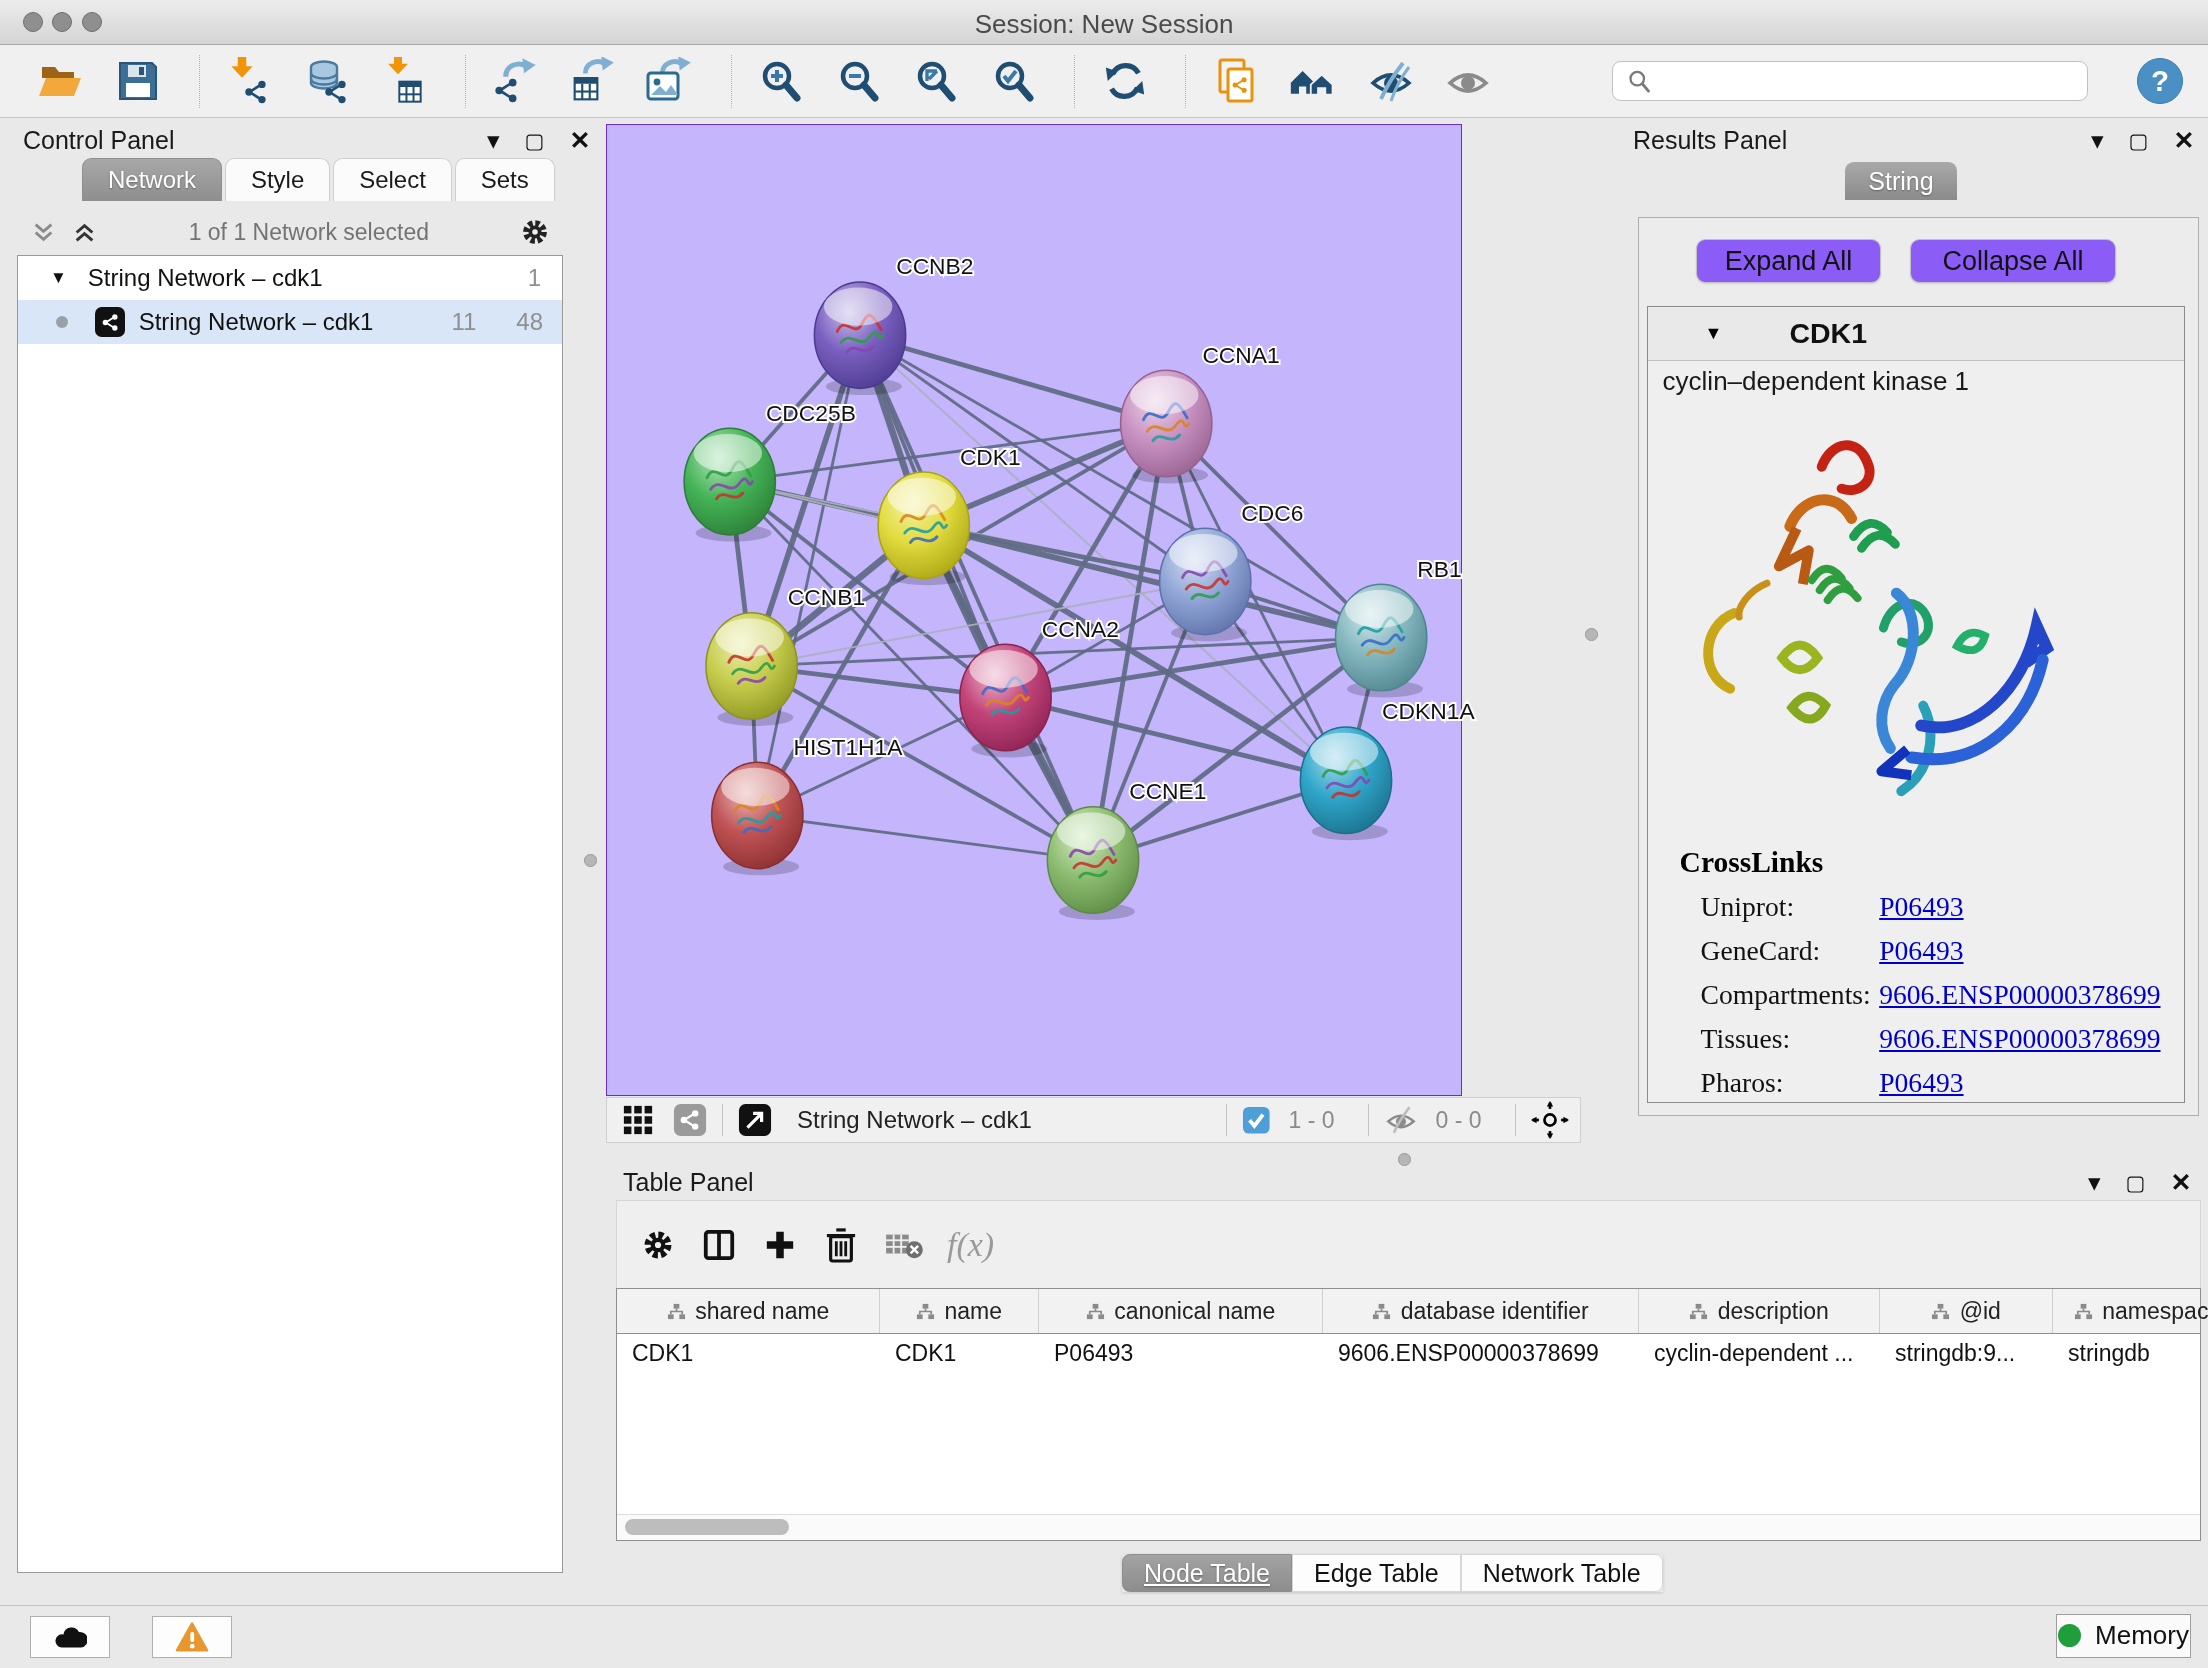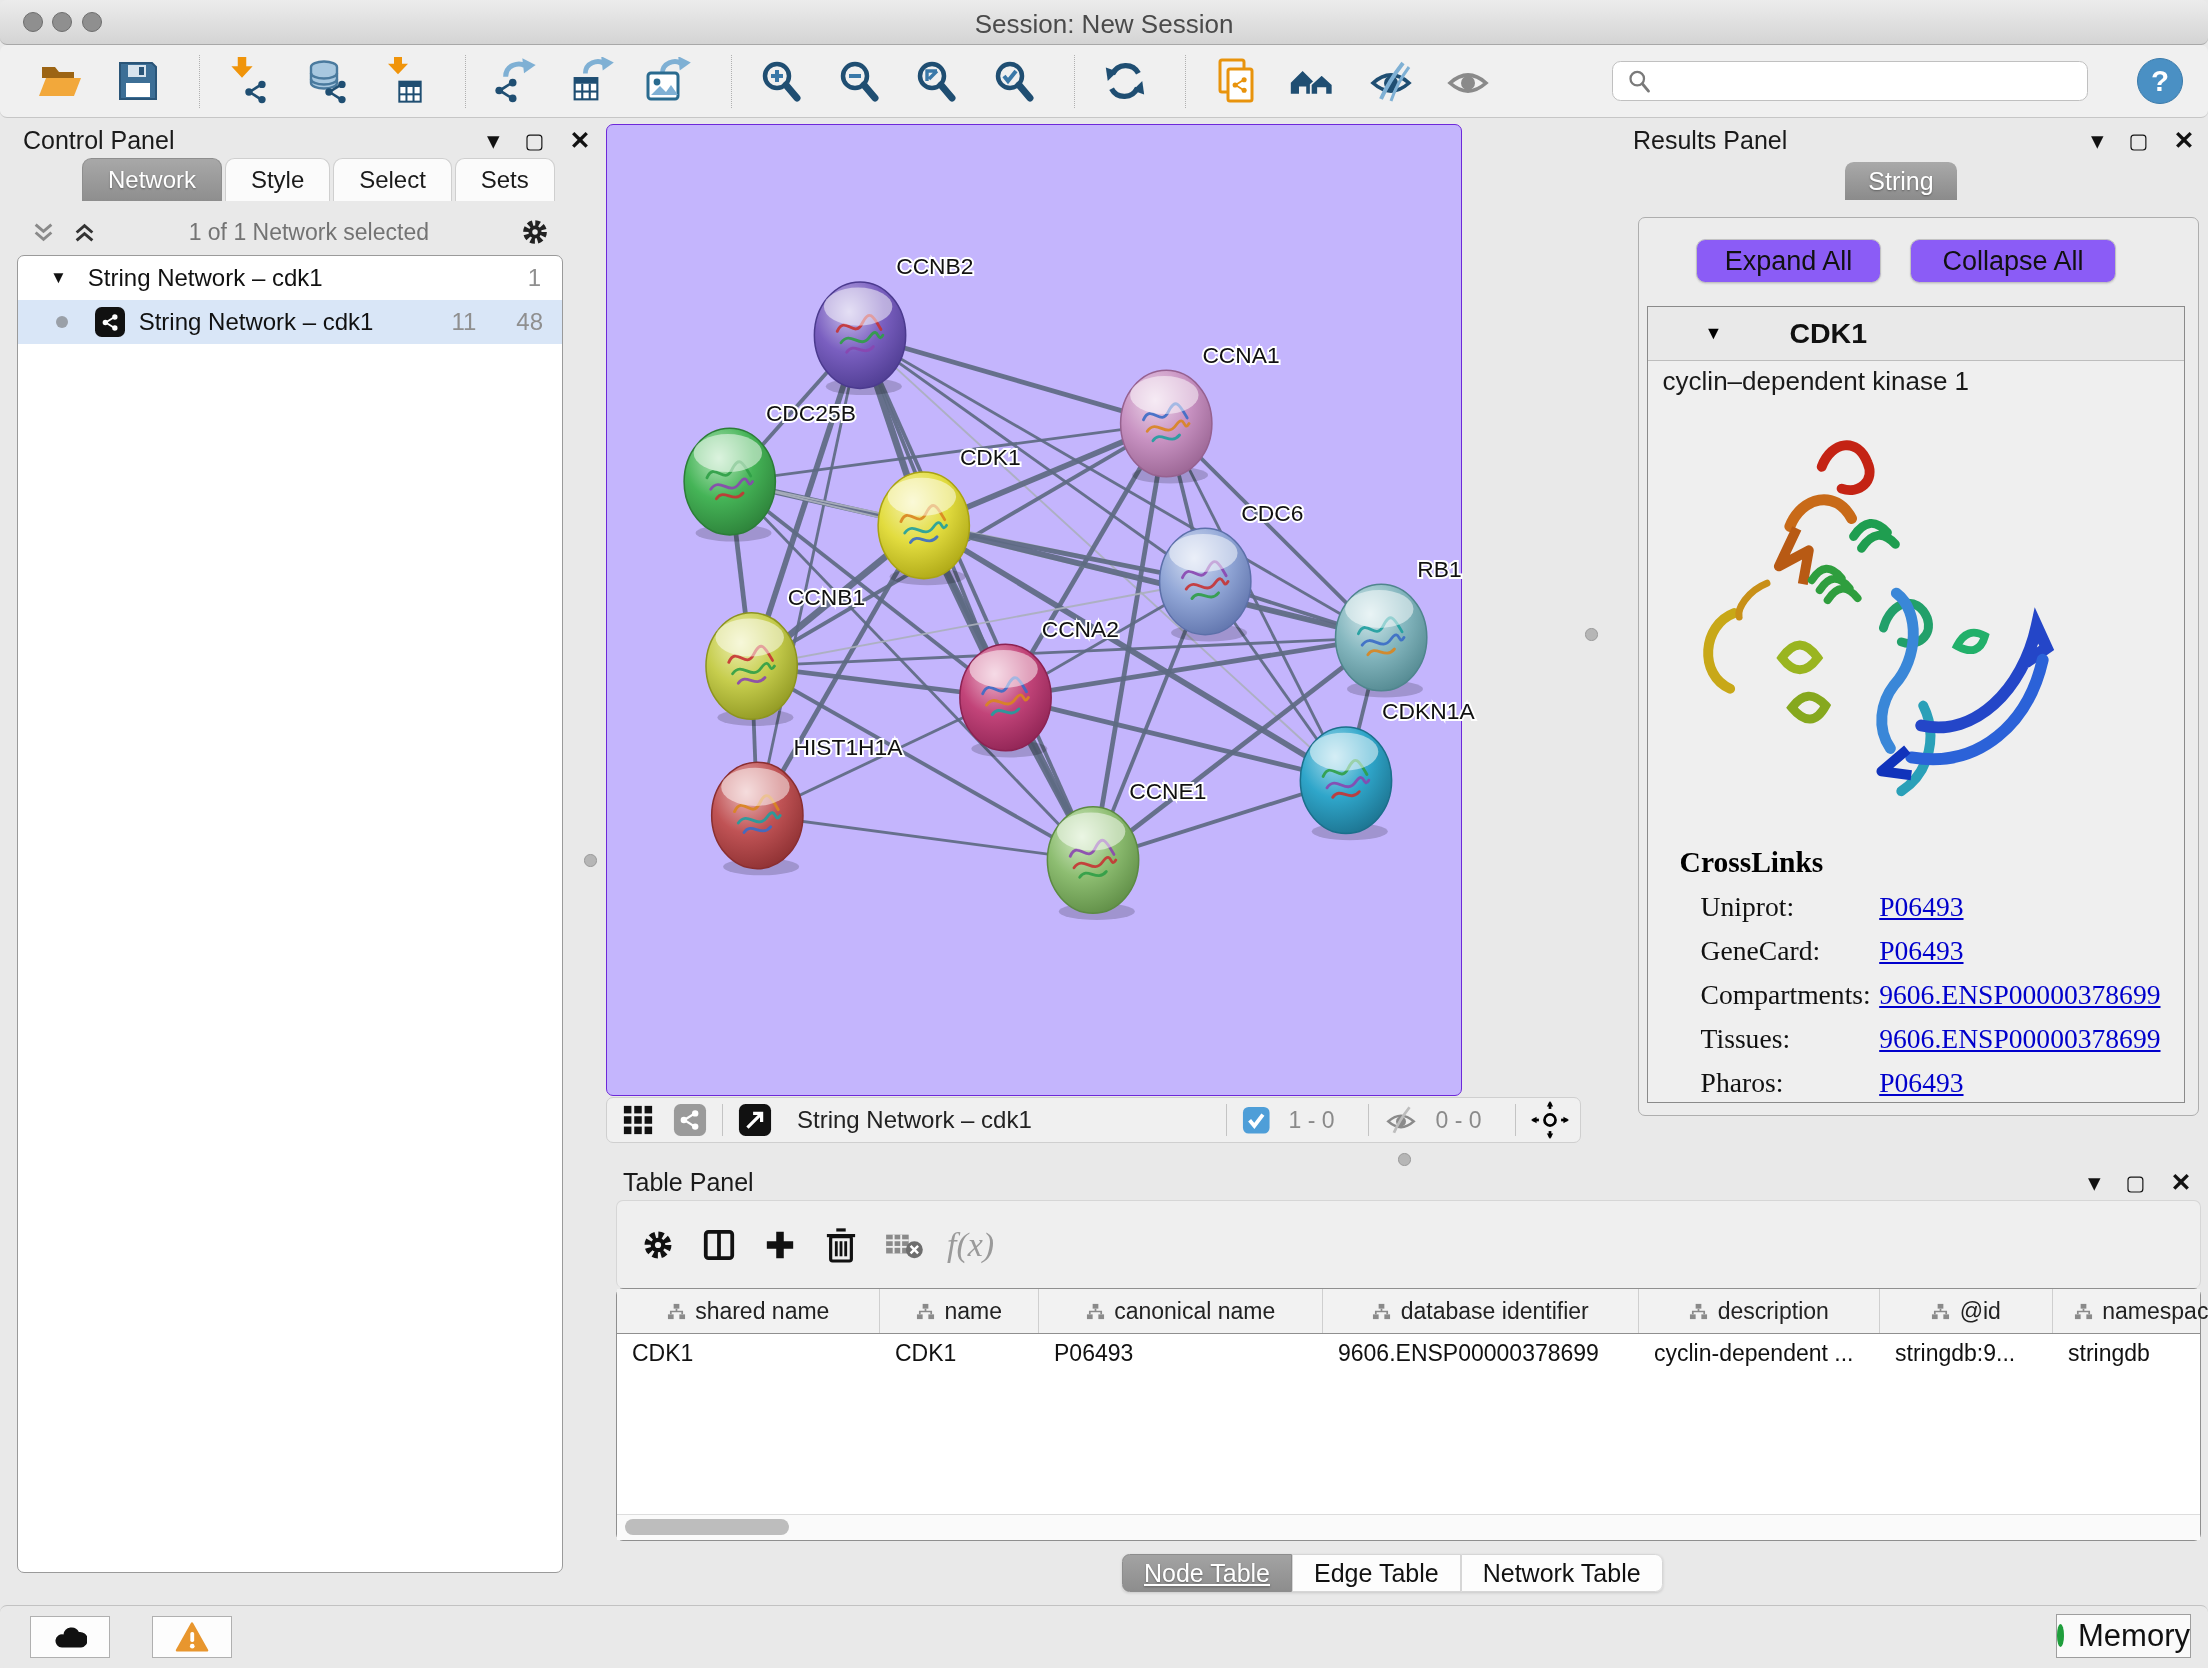--- a/index.html
+++ b/index.html
@@ -1,17 +1,17 @@
 <!DOCTYPE html>
 <html style="font-size:15px"><head>
 <meta charset="utf-8">
 <style>
   html,body{margin:0;padding:0;background:#e9e9e9;font-family:"Liberation Sans",sans-serif;}
   #win{position:relative;width:2208px;height:1668px;background:#e9e9e9;overflow:hidden;}
-  .abs{position:absolute;border-radius:7px;}
+  .abs{position:absolute;}
 
   
   #titlebar{left:0;top:0;width:2208px;height:44px;background:linear-gradient(#ecécec,#d6d6d6);background:linear-gradient(#ececec,#d4d4d4);border-bottom:1px solid #a8a8a8;}
   .light{position:absolute;top:12.4px;width:18px;height:18px;border-radius:50%;background:#8f8f8f;border:1px solid #6e6e6e;}
   #win-title{position:absolute;top:8.6px;width:100%;text-align:center;font-size:26px;color:#4a4a4a;}
 
   
   #toolbar{left:0;top:45px;width:2208px;height:73px;background:#f0f0f0;border-bottom:1px solid #c6c6c6;display:flex;align-items:center;padding:0 0 0 36px;box-sizing:border-box;}
   .tbi{width:49px;height:49px;margin-right:28.5px;flex:none;display:flex;align-items:center;justify-content:center;}
   .tbsep{width:0;height:53px;border-left:1.9px dotted #b0b0b0;margin:0 25px 0 7.6px;flex:none;}
@@ -79,21 +79,21 @@
   #tp-thumb{position:absolute;left:7.6px;top:3.8px;width:164px;height:16px;border-radius:8.6px;background:#bdbdbd;}
   #tp-tabs{left:1122px;top:1554px;display:flex;box-shadow:0 1px 2.9px rgba(0,0,0,.15);}
   .btab{height:36px;line-height:36px;padding:0 21px;background:#fdfdfd;border:1px solid #d6d6d6;font-size:25px;color:#111;}
   .btab.active{background:linear-gradient(#a3a3a3,#8d8d8d);color:#fff;border-color:#8d8d8d;text-shadow:0 1px 1.9px rgba(0,0,0,.35);}
   .btab:first-child{border-radius:7.6px 0 0 7.6px;text-decoration:underline;}
   .btab:last-child{border-radius:0 7.6px 7.6px 0;}
 
   
   #statusbar{left:0;top:1605px;width:2208px;height:63px;background:#e9e9e9;border-top:1px solid #c2c2c2;}
   .sb-btn{position:absolute;top:9.5px;width:80px;height:42px;background:#fdfdfd;border:1.9px solid #b0b0b0;display:flex;align-items:center;justify-content:center;box-sizing:border-box;}
-  #memory-btn{position:absolute;top:7.6px;left:2056px;width:135px;height:44px;background:#fafafa;border:1.9px solid #9e9e9e;display:flex;align-items:center;justify-content:center;gap:14px;font-size:31px;color:#111;box-sizing:border-box;}
+  #memory-btn{position:absolute;top:7.6px;left:2056px;width:135px;height:44px;background:#fafafa;border:1.9px solid #9e9e9e;display:flex;align-items:center;justify-content:center;gap:14px;font-size:26px;color:#111;box-sizing:border-box;}
   #memory-dot{width:23px;height:23px;border-radius:50%;background:#1f9e3c;}
 
   svg{display:block;}
   text.nlabel{font-size:24px;fill:#111;paint-order:stroke;stroke:#ffffff;stroke-width:4px;font-family:"Liberation Sans",sans-serif;}
 </style>
 </head>
 <body>
 
 <svg width="0" height="0" style="position:absolute">
   <defs>

